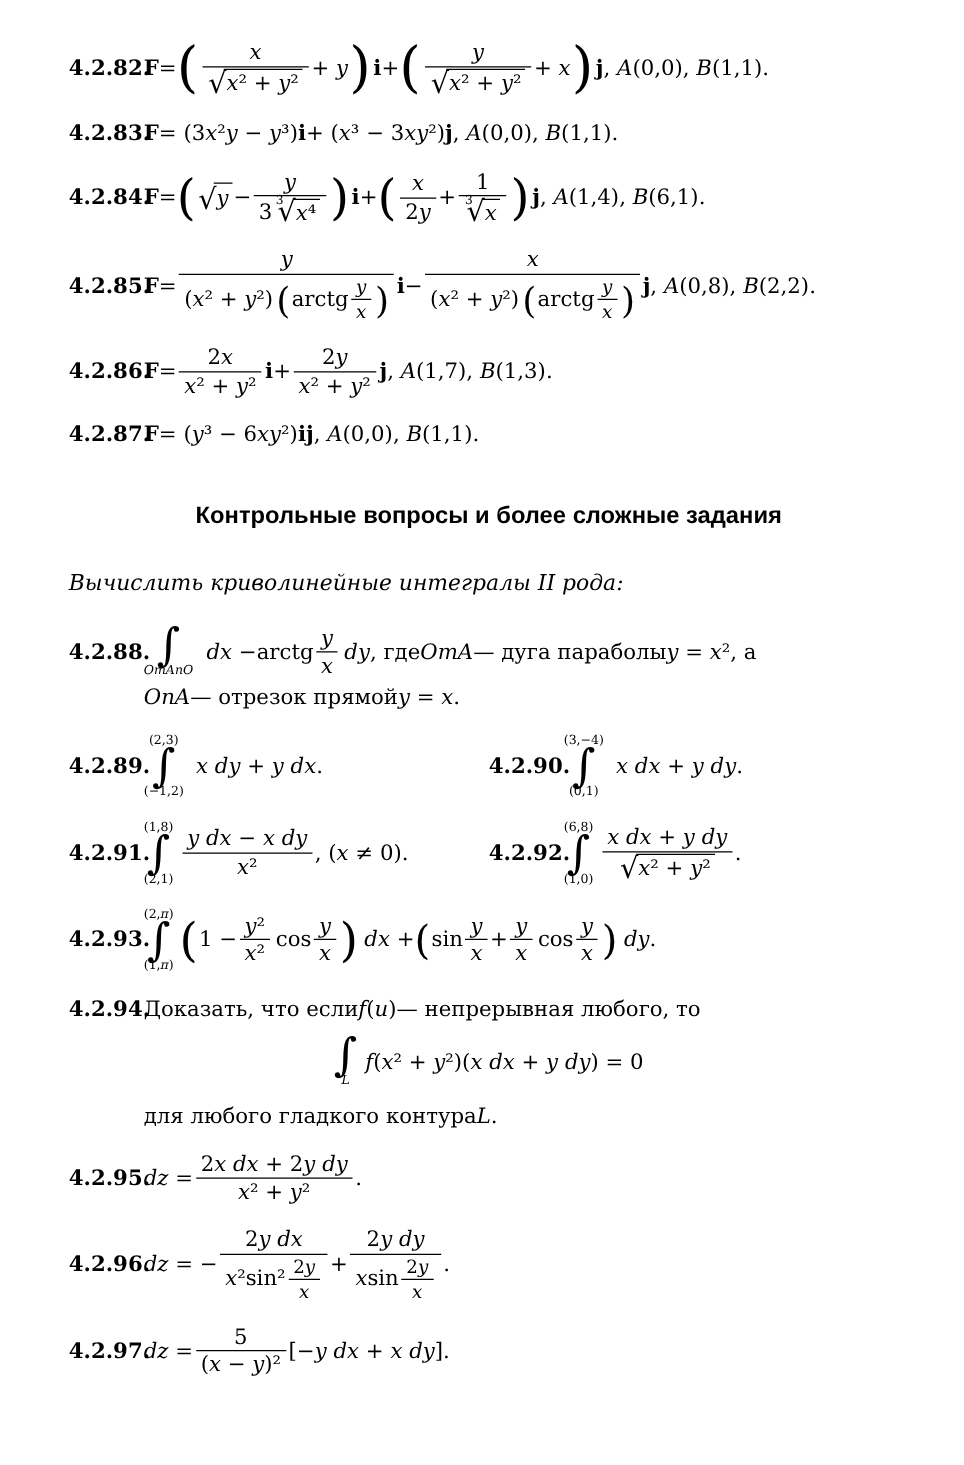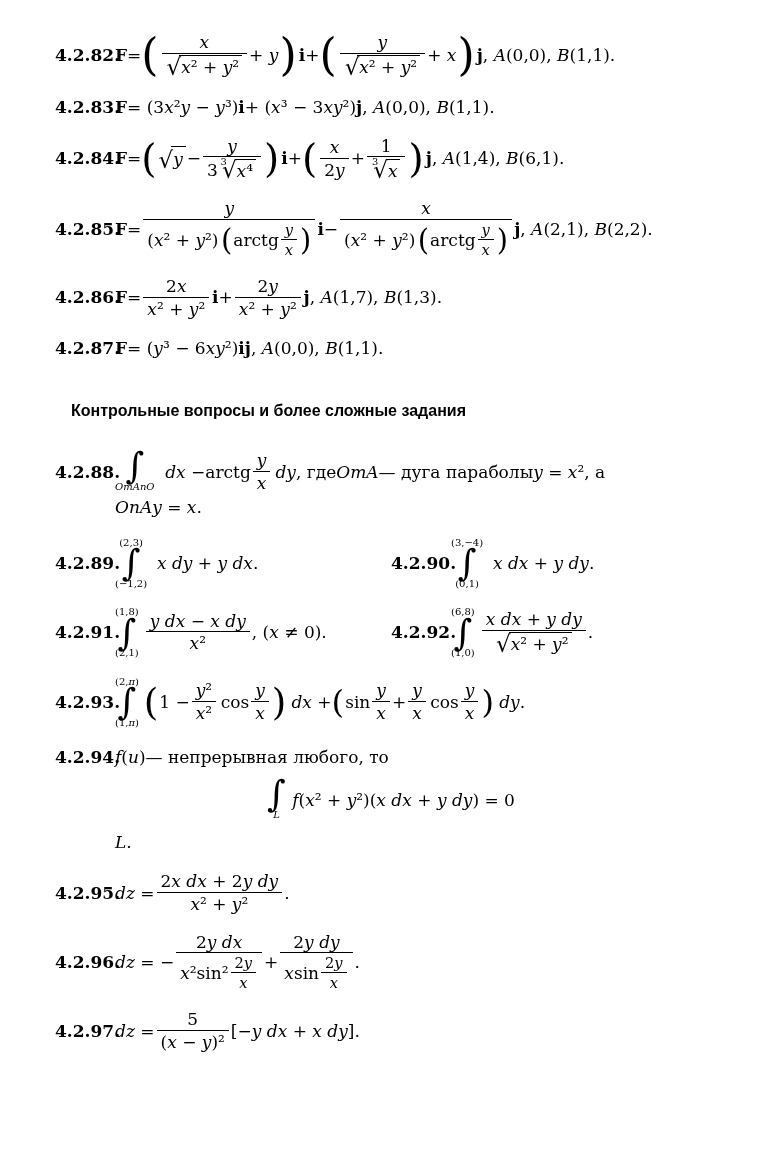--- a/index.html
+++ b/index.html
@@ -40,22 +40,23 @@
   .pgroup{display:inline-flex;align-items:center;vertical-align:middle;}
   .pbig{line-height:0;font-weight:normal;display:block;}
   .pinner{display:inline-flex;align-items:center;padding:0 1px;}
   
   .intwrap{display:inline-flex;flex-direction:column;align-items:center;
            vertical-align:middle;margin-right:3px;}
   .isym{font-size:36px;line-height:0.82;}
   .ilim{font-size:10px;line-height:1.15;}
   
   .heading{
-    font-family:"Liberation Sans",sans-serif;font-weight:bold;font-size:16px;
+    font-family:"Liberation Sans",sans-serif;font-weight:bold;font-size:19px;
     margin:26px 16px 26px;
+    text-align:center;
   }
   .instr{font-style:italic;font-size:17.5px;margin:4px 0 20px;}
   .instr2{margin-top:26px;}
 </style>
 </head>
 <body>
 
 <div class="page">
   <section>
       <div class="prob-row">
@@ -246,21 +247,21 @@
                         <span class="den">
                           <span class="mrun"><span class="it">x</span></span>
                         </span>
                       </span>
                     </span>
                     <span class="pbig" style="font-size: 1.7em;">)</span>
                   </span>
                 </span>
               </span>
               <span class="bold">j</span>
-              <span class="mrun"><span class="up">, </span><span class="it">A</span><span class="up">(2,1), </span><span class="it">B</span><span class="up">(2,2).</span></span>
+              <span class="mrun"><span class="up">, </span><span class="it">A</span><span class="up">(0,8), </span><span class="it">B</span><span class="up">(2,2).</span></span>
             </div>
           </div>
         </div>
       </div>
       <div class="prob-row">
         <div class="col">
           <div class="prob">
             <div class="blk">
               <span class="pnum">4.2.86.</span>
               <span class="bold">F</span>
@@ -300,20 +301,21 @@
               <span class="mrun"><span class="up"> = (</span><span class="it">y</span><span class="up">³ − 6</span><span class="it">xy</span><span class="up">²)</span></span>
               <span class="bold">i</span>
               <span class="bold">j</span>
               <span class="mrun"><span class="up">, </span><span class="it">A</span><span class="up">(0,0), </span><span class="it">B</span><span class="up">(1,1).</span></span>
             </div>
           </div>
         </div>
       </div>
     </section>
   <h2 class="heading">Контрольные вопросы и более сложные задания</h2>
+  <p class="instr">Вычислить криволинейные интегралы II рода:</p>
   <section>
       <div class="prob-row">
         <div class="col">
           <div class="prob">
             <div class="blk">
               <span class="pnum">4.2.88.</span>
               <span class="intwrap">
                 <span class="isym">∫</span>
                 <span class="ilim"><span class="it">OmAnO</span></span>
               </span>
@@ -331,20 +333,21 @@
               <span class="msp" style="width: 0.18em;"></span>
               <span class="mrun"><span class="it">dy</span></span>
               <span class="up">, где </span>
               <span class="mrun"><span class="it">OmA</span></span>
               <span class="up"> — дуга параболы </span>
               <span class="mrun"><span class="it">y</span><span class="up"> = </span><span class="it">x</span><span class="up">²</span></span>
               <span class="up">, а</span>
             </div>
             <div class="blk cont">
               <span class="mrun"><span class="it">OnA</span></span>
+              <span class="up"> — отрезок прямой </span>
               <span class="mrun"><span class="it">y</span><span class="up"> = </span><span class="it">x</span><span class="up">.</span></span>
             </div>
           </div>
         </div>
       </div>
       <div class="prob-row">
         <div class="col half">
           <div class="prob">
             <div class="blk">
               <span class="pnum">4.2.89.</span>
@@ -498,32 +501,34 @@
               <span class="mrun"><span class="it">dy</span><span class="up">.</span></span>
             </div>
           </div>
         </div>
       </div>
       <div class="prob-row">
         <div class="col">
           <div class="prob">
             <div class="blk">
               <span class="pnum">4.2.94.</span>
+              <span class="up">Доказать, что если </span>
               <span class="mrun"><span class="it">f</span><span class="up">(</span><span class="it">u</span><span class="up">)</span></span>
               <span class="up"> — непрерывная любого, то</span>
             </div>
             <div class="blk center">
               <span class="intwrap">
                 <span class="isym">∫</span>
                 <span class="ilim"><span class="it">L</span></span>
               </span>
               <span class="msp" style="width: 0.2em;"></span>
               <span class="mrun"><span class="it">f</span><span class="up">(</span><span class="it">x</span><span class="up">² + </span><span class="it">y</span><span class="up">²)(</span><span class="it">x</span><span class="up"> </span><span class="it">dx</span><span class="up"> + </span><span class="it">y</span><span class="up"> </span><span class="it">dy</span><span class="up">) = 0</span></span>
             </div>
             <div class="blk cont">
+              <span class="up">для любого гладкого контура </span>
               <span class="mrun"><span class="it">L</span><span class="up">.</span></span>
             </div>
           </div>
         </div>
       </div>
     </section>
   <section>
       <div class="prob-row">
         <div class="col">
           <div class="prob">

